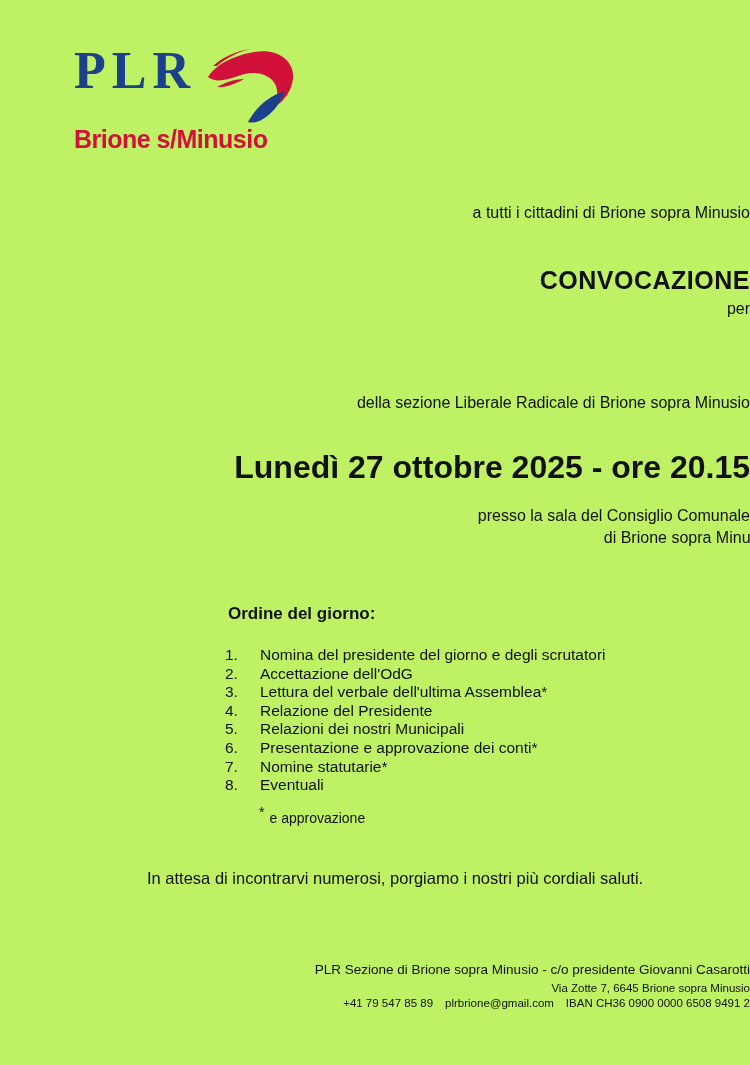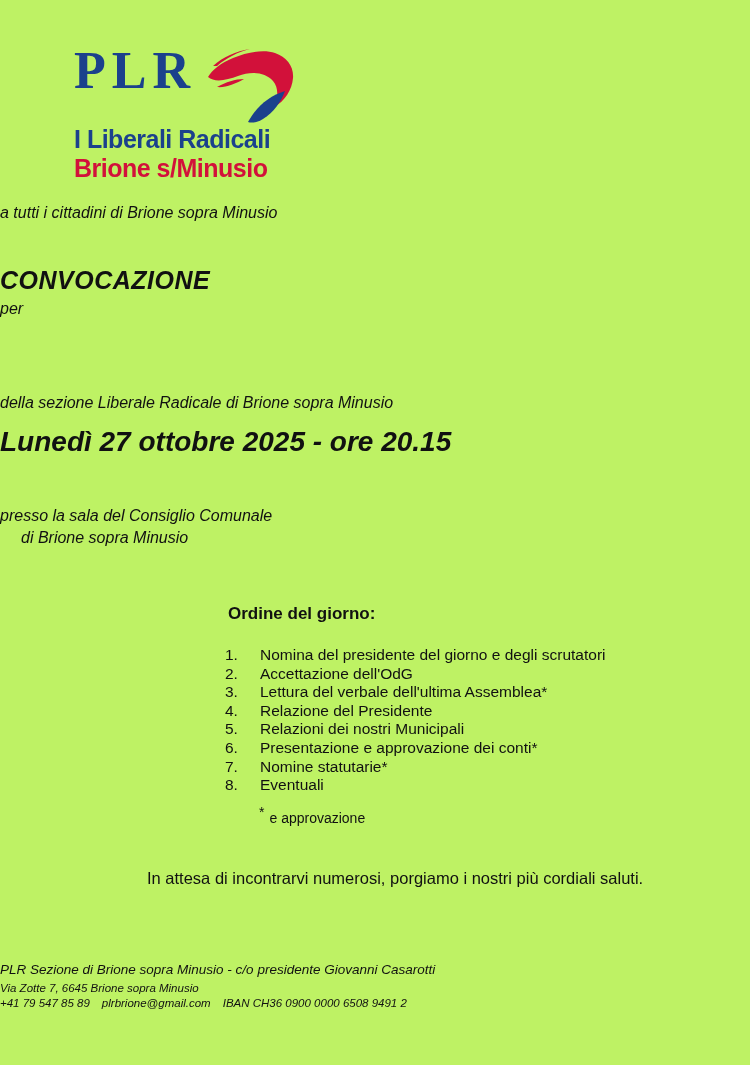--- a/index.html
+++ b/index.html
@@ -19,27 +19,27 @@
     font-family:"Liberation Serif", serif;
     font-weight:bold; font-size:52px; line-height:1.05;
     letter-spacing:6px;
   }
   .logo-flame { width:92px; height:78px; margin-left:10px; margin-top:2px; }
   .logo-sub {
     font-weight:bold; font-size:25px; line-height:28px;
     letter-spacing:-0.5px; margin-top:1px;
   }
   
-  .center { position:absolute; left:0; width:750px; text-align:left;font-style:italic; }
+  .center { position:absolute; left:0; width:750px; text-align:right; }
   .salutation { top:204px; font-size:16px; }
   .title-main { top:266px; font-size:25px; font-weight:bold; letter-spacing:0.5px; }
   .title-per  { top:300px; font-size:16px; }
   .title-sub  { top:319px; font-size:25px; font-weight:bold; letter-spacing:0.5px; }
   .section-line { top:394px; font-size:16px; }
-  .event-date { top:426px; font-size:28px; font-weight:bold; }
+  .event-date { top:449px; font-size:32px; font-weight:bold; }
   .event-loc1 { top:507px; font-size:16px; }
   .event-loc2 { top:529px; font-size:16px;padding-left:21px; }
   
   .agenda-heading {
     position:absolute; left:228px; top:604px;
     font-size:17px; font-weight:bold;
   }
   .agenda-list { position:absolute; left:225px; top:646px; font-size:15.5px; }
   .agenda-row { display:flex; line-height:18.6px; }
   .agenda-num { width:35px; flex:0 0 35px; }
@@ -66,21 +66,20 @@
   <div class="logo">
     <div class="logo-row">
       <div class="logo-plr" style="color:#1b418c">PLR</div>
       <svg class="logo-flame" viewBox="0 0 90 78" aria-hidden="true">
         <path fill="#d2113a" d="M1,31 C5,24 14,17 26,12 C40,6 57,3 68,7 C80,11 87,21 86,32 C85,44 78,55 67,61 C71,52 72,42 66,35 C58,26 44,25 31,30 C20,34 8,37 1,31 Z"></path>
         <path fill="#d2113a" d="M6,20 C16,11 29,5 43,3 C31,6 19,12 10,20 Z"></path>
         <path fill="#d2113a" d="M10,41 C19,36 28,33 37,33 C28,38 18,42 10,41 Z"></path>
         <path fill="#1b418c" d="M41,76 C49,61 62,50 78,45 C74,56 67,66 56,73 C51,76 45,77.5 41,76 Z"></path>
       </svg>
     </div>
-    <div class="logo-sub" style="color:#1b418c">I Liberali Radicali</div>
     <div class="logo-sub" style="color:#d2113a">Brione s/Minusio</div>
   </div>
 
   <div class="center salutation">a tutti i cittadini di Brione sopra Minusio</div>
 
   <div class="center title-per">per</div>
   <div class="center title-main">CONVOCAZIONE</div>
 
   <div class="center section-line">della sezione Liberale Radicale di Brione sopra Minusio</div>
 

